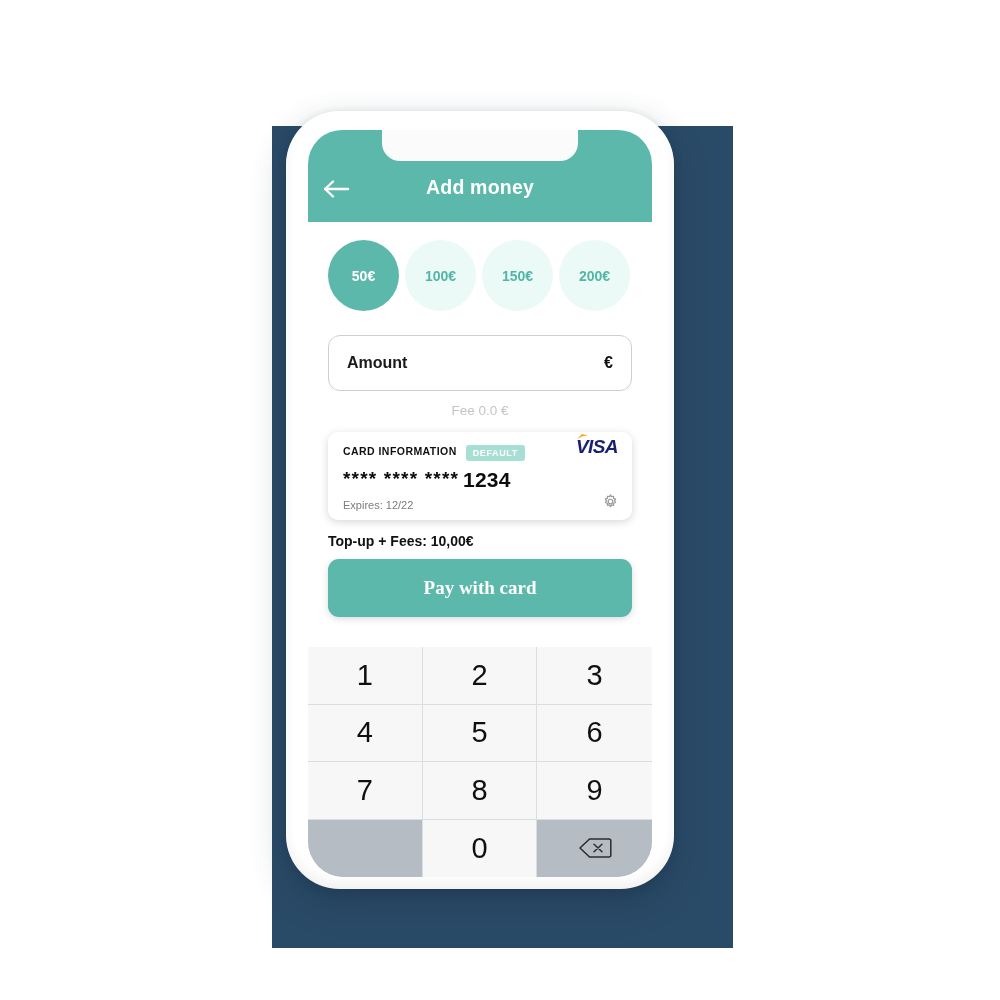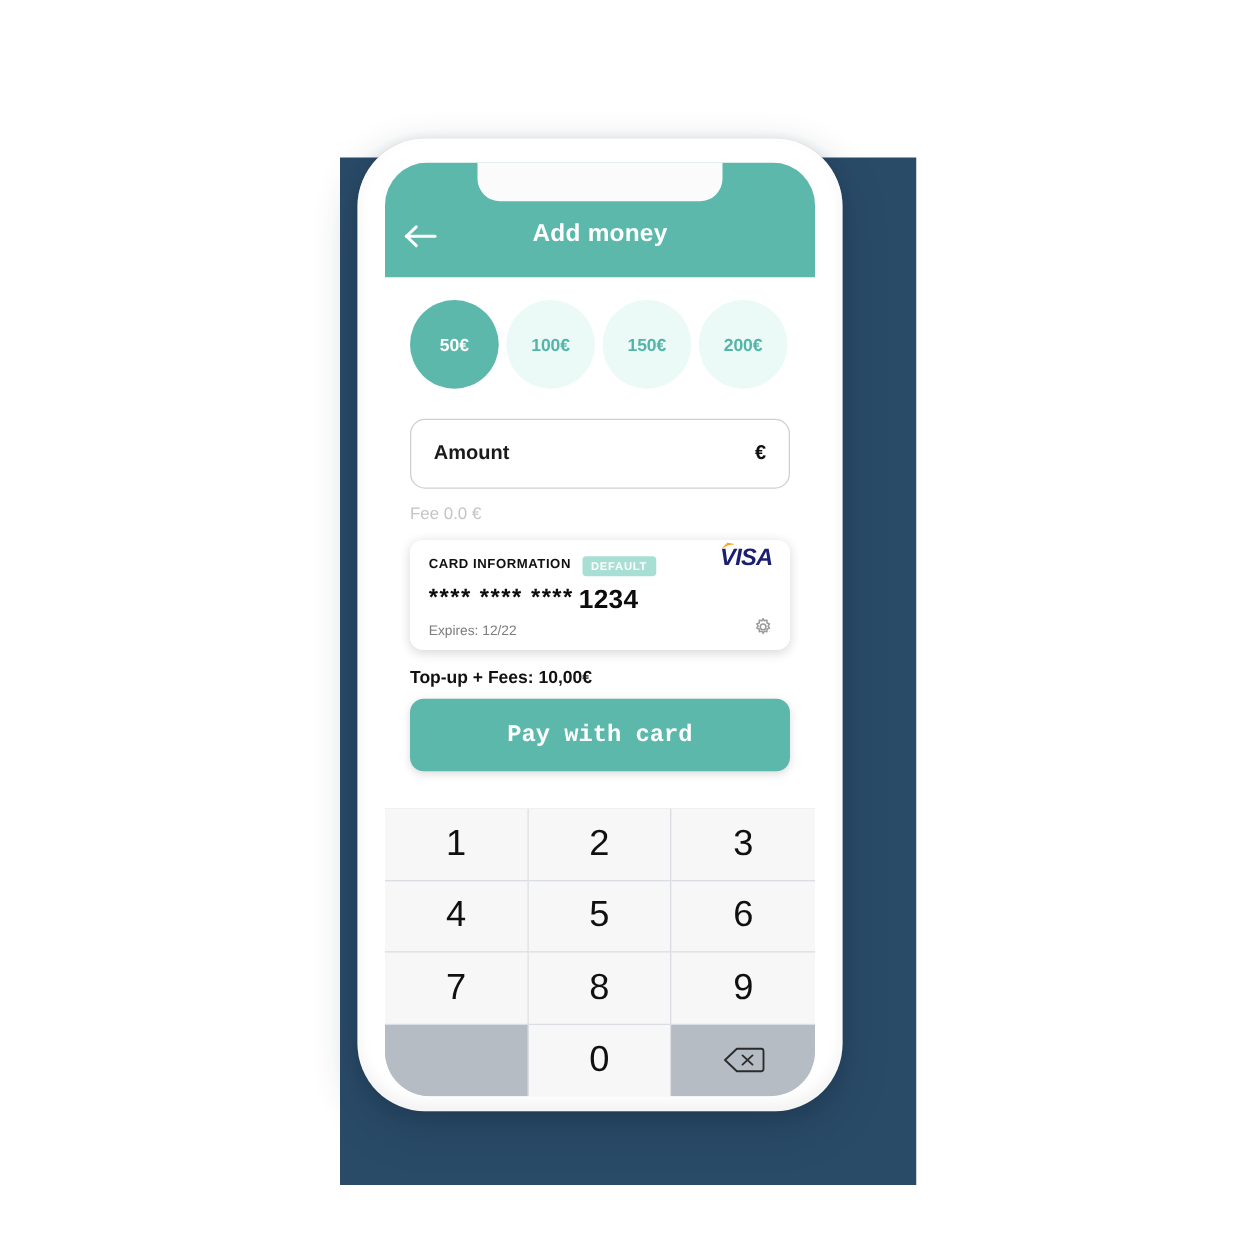--- a/index.html
+++ b/index.html
@@ -156,21 +156,21 @@
     background: transparent;
     width: 200px;
   }
   .amount-input::placeholder { color: #1a1a1a; opacity: 1; }
   .amount-currency {
     font-size: 16px;
     font-weight: bold;
     color: #111111;
   }
   .fee-text {
-    text-align: left;
+    text-align: center;
     color: #c4c4c4;
     font-size: 13.5px;
     margin-top: 12px;
   }
 
   
   .card-panel {
     margin-top: 14px;
     background: #ffffff;
     border-radius: 10px;
@@ -255,21 +255,21 @@
     color: #111111;
   }
   .pay-button {
     margin-top: 10px;
     height: 58px;
     border: 0;
     width: 100%;
     border-radius: 11px;
     background: #5bb8ab;
     color: #ffffff;
-    font-family: Liberation Mono, monospace;
+    font-family: Liberation Serif, serif;
     font-size: 19px;
     font-weight: bold;
     cursor: pointer;
     box-shadow: 0 2px 7px rgba(0,0,0,.14);
   }
 
   
   .keypad {
     position: absolute;
     left: 0;

